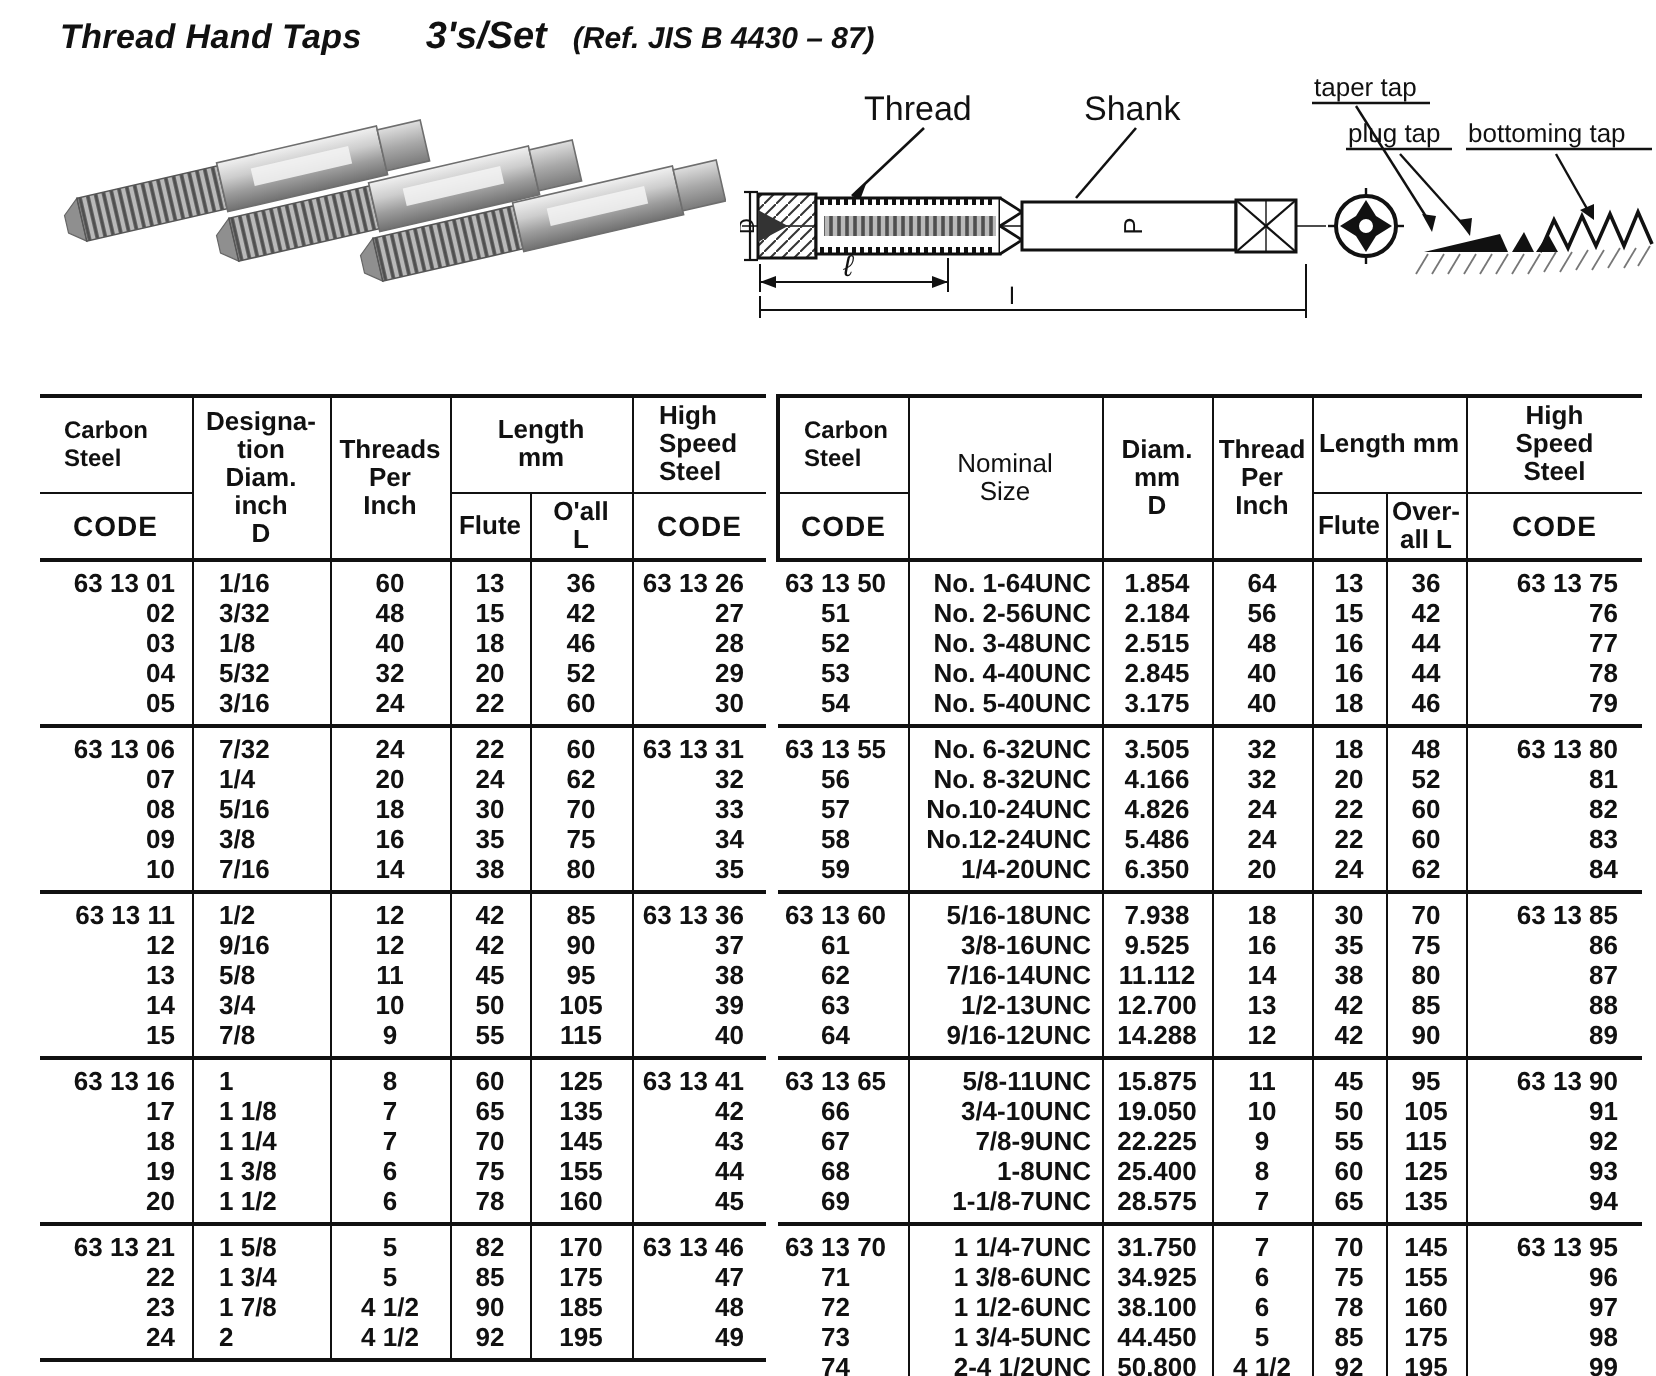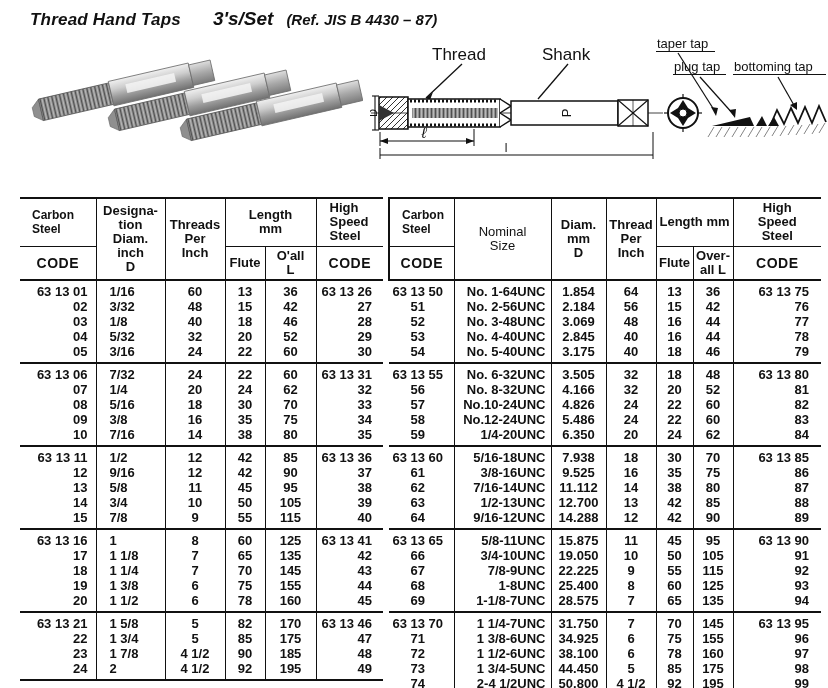--- a/index.html
+++ b/index.html
@@ -497,21 +497,21 @@
           <td>No. 2-56UNC</td>
           <td>2.184</td>
           <td>56</td>
           <td>15</td>
           <td>42</td>
           <td>76</td>
         </tr>
         <tr class="">
           <td>52</td>
           <td>No. 3-48UNC</td>
-          <td>3.069</td>
+          <td>2.515</td>
           <td>48</td>
           <td>16</td>
           <td>44</td>
           <td>77</td>
         </tr>
         <tr class="">
           <td>53</td>
           <td>No. 4-40UNC</td>
           <td>2.845</td>
           <td>40</td>

